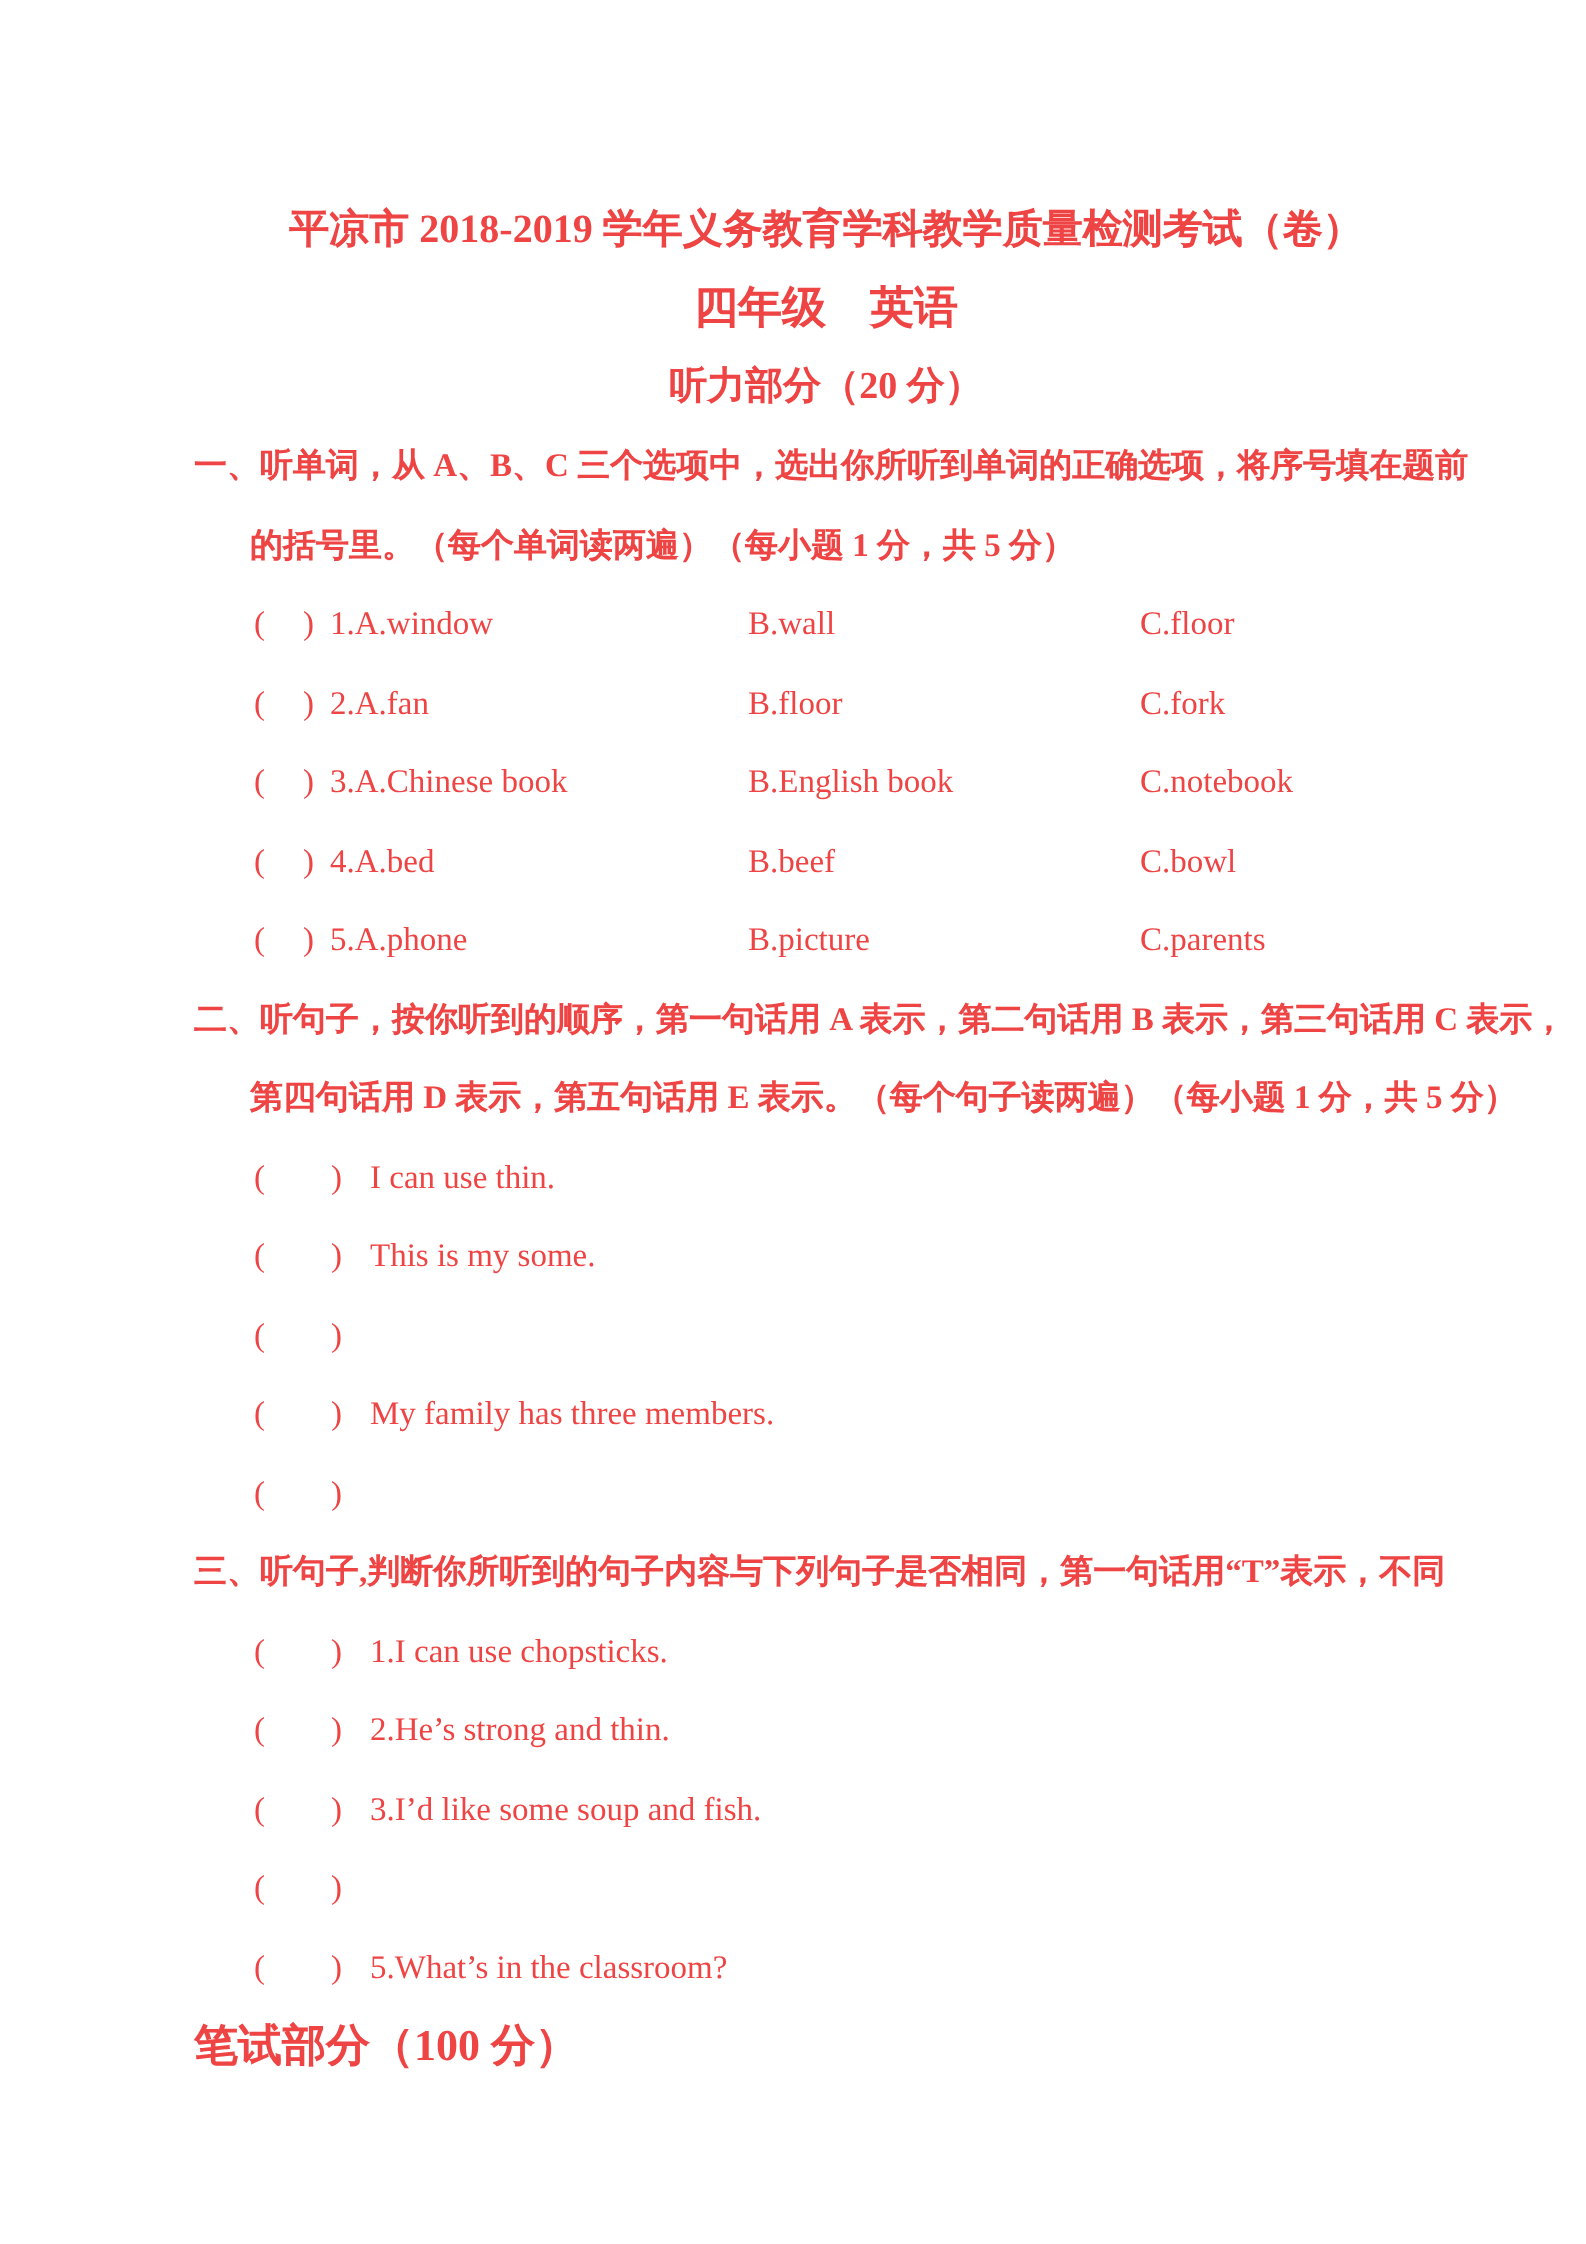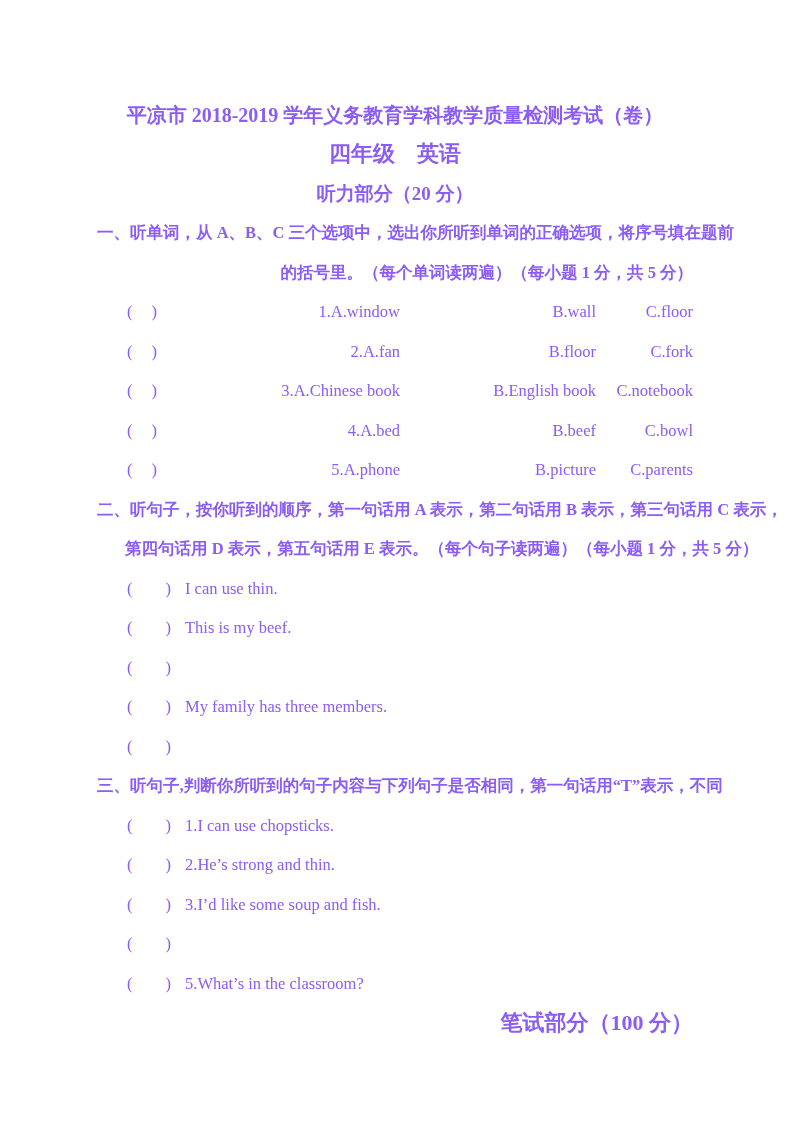--- a/index.html
+++ b/index.html
@@ -6,24 +6,24 @@
     margin: 0;
     padding: 0;
     background: #ffffff;
   }
   .page {
     position: relative;
     width: 793px;
     height: 1122px;
     margin: 0 auto;
     background: #ffffff;
-    color: #8b5cf6;
+    color: #ef4444;
     font-family: "Liberation Serif", "DejaVu Serif", serif;
     box-sizing: border-box;
-    padding: 0 100px 0 97px;
+    padding: 0 64px 0 97px;
     overflow: hidden;
   }
   .title1 {
     margin-top: 100px;
     font-size: 20px;
     line-height: 30px;
     font-weight: bold;
     text-align: center;
     white-space: nowrap;
   }
@@ -42,21 +42,20 @@
     text-align: center;
   }
   .body-block {
     margin-top: 5px;
     font-size: 16.5px;
   }
   .line {
     line-height: 39.5px;
     height: 39.5px;
     white-space: nowrap;
-    text-align: right;
   }
   .sec-h {
     font-weight: bold;
   }
   .sec-h2 {
     padding-left: 28px;
   }
   .row {
     display: flex;
     align-items: baseline;
@@ -68,27 +67,27 @@
     flex: 0 0 auto;
   }
   .parens-choice {
     width: 30px;
     margin-right: 8px;
   }
   .parens-sentence {
     width: 44px;
     margin-right: 14px;
   }
-  .colA { width: 209px; flex: 0 0 auto; margin-left: 26px; }
+  .colA { width: 209px; flex: 0 0 auto; }
   .colB { width: 196px; flex: 0 0 auto; }
   .colC { flex: 1; }
   .written-header {
     font-size: 22px;
     font-weight: bold;
-    text-align: right;
+    text-align: left;
     line-height: 39.5px;
     height: 39.5px;
   }
 </style>
 </head>
 <body>
 
 <div class="page">
 
   <div class="title1">平凉市 2018-2019 学年义务教育学科教学质量检测考试（卷）</div>
@@ -154,21 +153,21 @@
           <span>(</span>
           <span>)</span>
         </span>
       <span>I can use thin.</span>
     </div>
     <div class="line row">
       <span class="parens parens-sentence">
           <span>(</span>
           <span>)</span>
         </span>
-      <span>This is my beef.</span>
+      <span>This is my some.</span>
     </div>
     <div class="line row">
       <span class="parens parens-sentence">
           <span>(</span>
           <span>)</span>
         </span>
     </div>
     <div class="line row">
       <span class="parens parens-sentence">
           <span>(</span>

